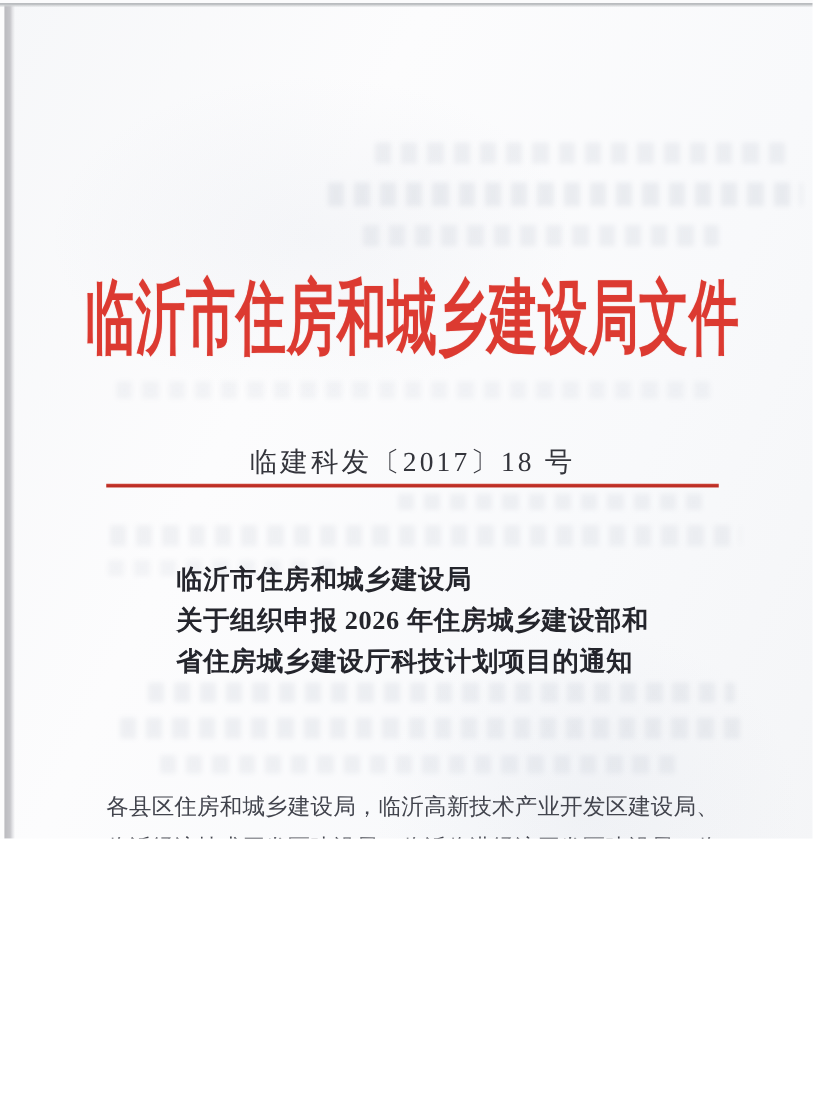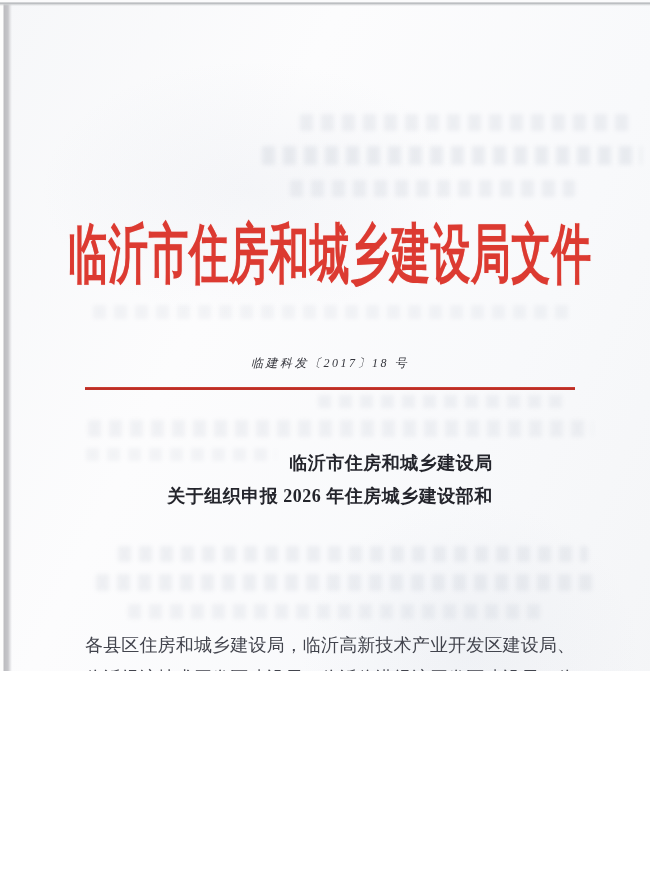--- a/index.html
+++ b/index.html
@@ -49,38 +49,37 @@
     letter-spacing: 1px;
     transform: translateX(-50%) scale(0.66, 1.08);
     transform-origin: center top;
     text-shadow: 0 0 1px rgba(220,58,49,.45);
   }
   .doc-number {
     position: absolute;
     top: 355px; left: 330px;
     transform: translateX(-50%);
     white-space: nowrap;
-    font-size: 12px;
+    font-size: 22px;
     color: #34353c;
     letter-spacing: 2.5px;
-    font-style: italic;
   }
   .red-rule {
     position: absolute;
     top: 387px; left: 85px;
     width: 490px; height: 3px;
     background: linear-gradient(180deg, #d0453a 0%, #b82a22 60%, #c6372d 100%);
   }
   .doc-title {
     position: absolute;
     top: 447px; left: 330px;
     transform: translateX(-50%);
-    text-align: right;
+    text-align: left;
     font-weight: bold;
-    font-size: 18px;
+    font-size: 21px;
     line-height: 33px;
     letter-spacing: .5px;
     color: #24252c;
     white-space: nowrap;
   }
   .recipients {
     position: absolute;
     top: 629px; left: 85px;
     width: 490px;
     margin: 0;
@@ -137,20 +136,21 @@
 
   <div class="header-title">临沂市住房和城乡建设局文件</div>
 
   <div class="doc-number">临建科发〔2017〕18 号</div>
 
   <div class="red-rule"></div>
 
   <div class="doc-title">
     <div>临沂市住房和城乡建设局</div>
     <div>关于组织申报 2026 年住房城乡建设部和</div>
+    <div>省住房城乡建设厅科技计划项目的通知</div>
   </div>
 
   <p class="recipients">各县区住房和城乡建设局，临沂高新技术产业开发区建设局、临沂经济技术开发区建设局、临沂临港经济开发区建设局、临沂市蒙山旅游区规划建设环保局，局属有关单位,市直各有关企业：</p>
 
   <p class="body-line">为充分发挥科技计划的引领作用，对住房城乡建设重点领</p>
 
   <div class="page-num">- 1 -</div>
 
 </div>
 

